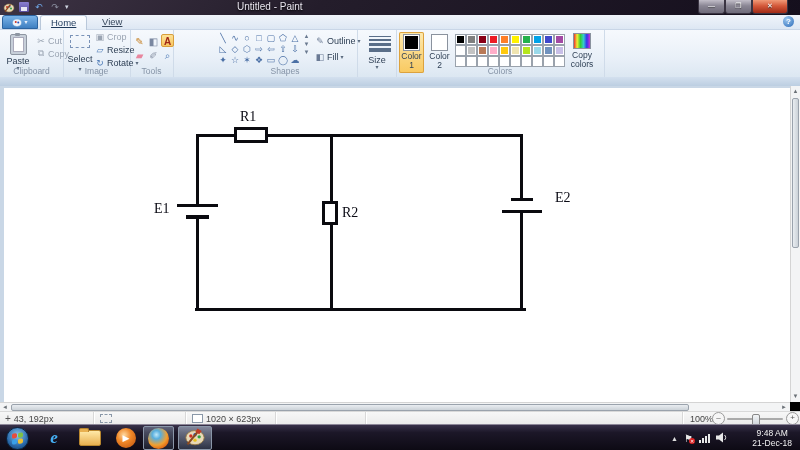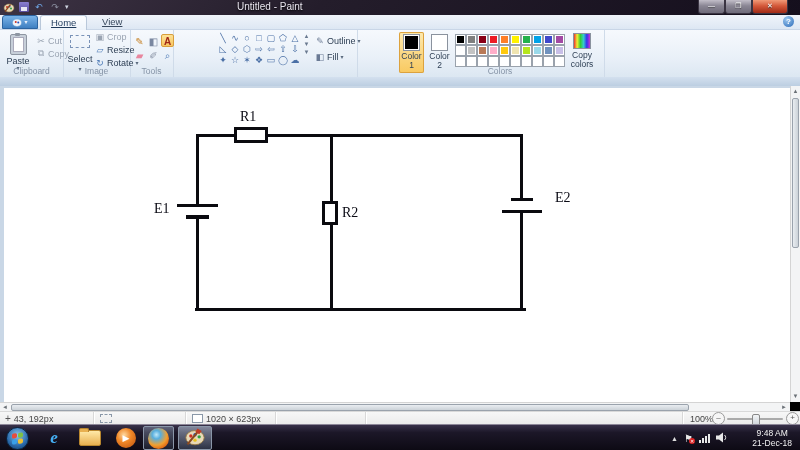--- a/index.html
+++ b/index.html
@@ -281,22 +281,35 @@
     <div class="of-row" style="left:102px;top:6px;">
       <span class="mini-ic" style="color:#6a7a94;">✎</span>
       <span>Outline</span>
       <span class="drop">▾</span>
     </div>
     <div class="of-row" style="left:102px;top:22px;">
       <span class="mini-ic" style="color:#6a7a94;">◧</span>
       <span>Fill</span>
       <span class="drop">▾</span>
     </div>
-  </div>
-
+    <div class="sec-label">Shapes</div>
+  </div>
+
+  <div class="sec" style="left:357px;width:39px;">
+    <div class="size-ic">
+      <i style="height:1px;"></i>
+        <i style="height:2px;"></i>
+        <i style="height:3px;"></i>
+        <i style="height:4px;"></i>
+    </div>
+    <div class="bigbtn" style="left:3px;top:24px;height:18px;">
+      <span class="lbl">Size</span>
+      <span class="drop">▾</span>
+    </div>
+  </div>
 
   <div class="sec" style="left:396px;width:208px;">
     <div class="cbtn sel" style="left:3px;">
       <span class="cswatch" style="background:#000;"></span>
       <span>Color</span>
       <span>1</span>
     </div>
     <div class="cbtn" style="left:31px;">
       <span class="cswatch" style="background:#fff;"></span>
       <span>Color</span>

